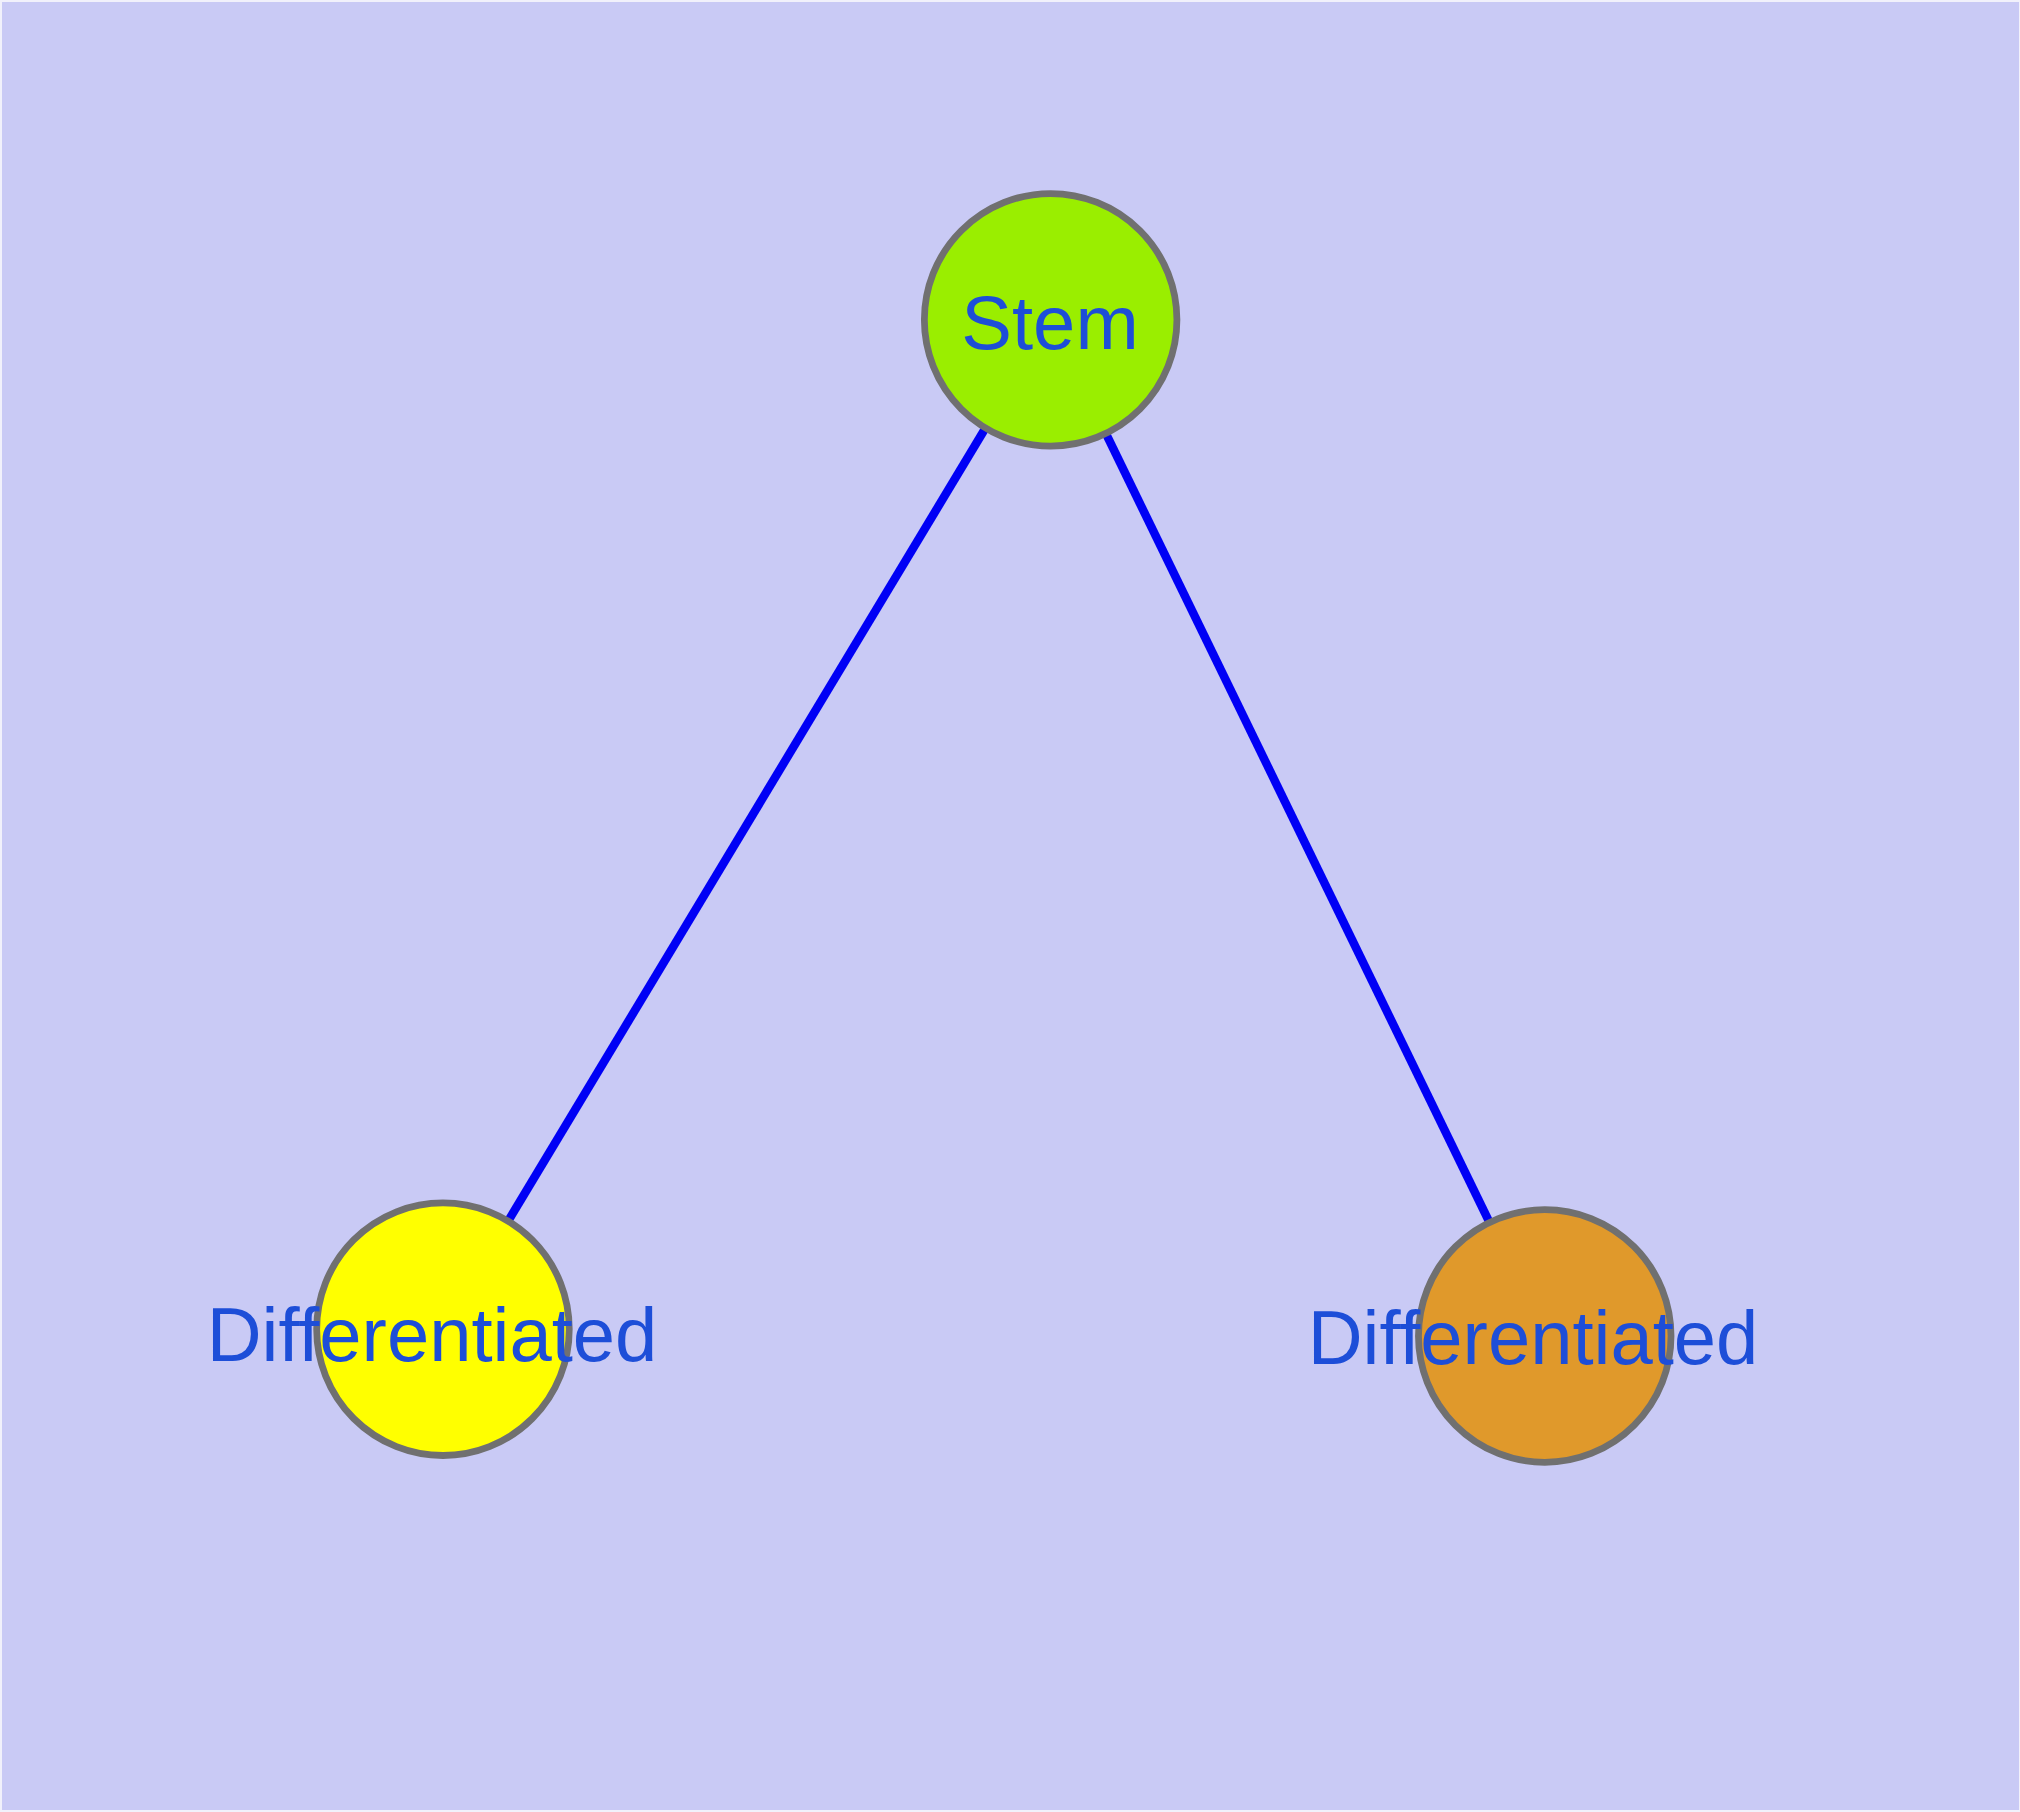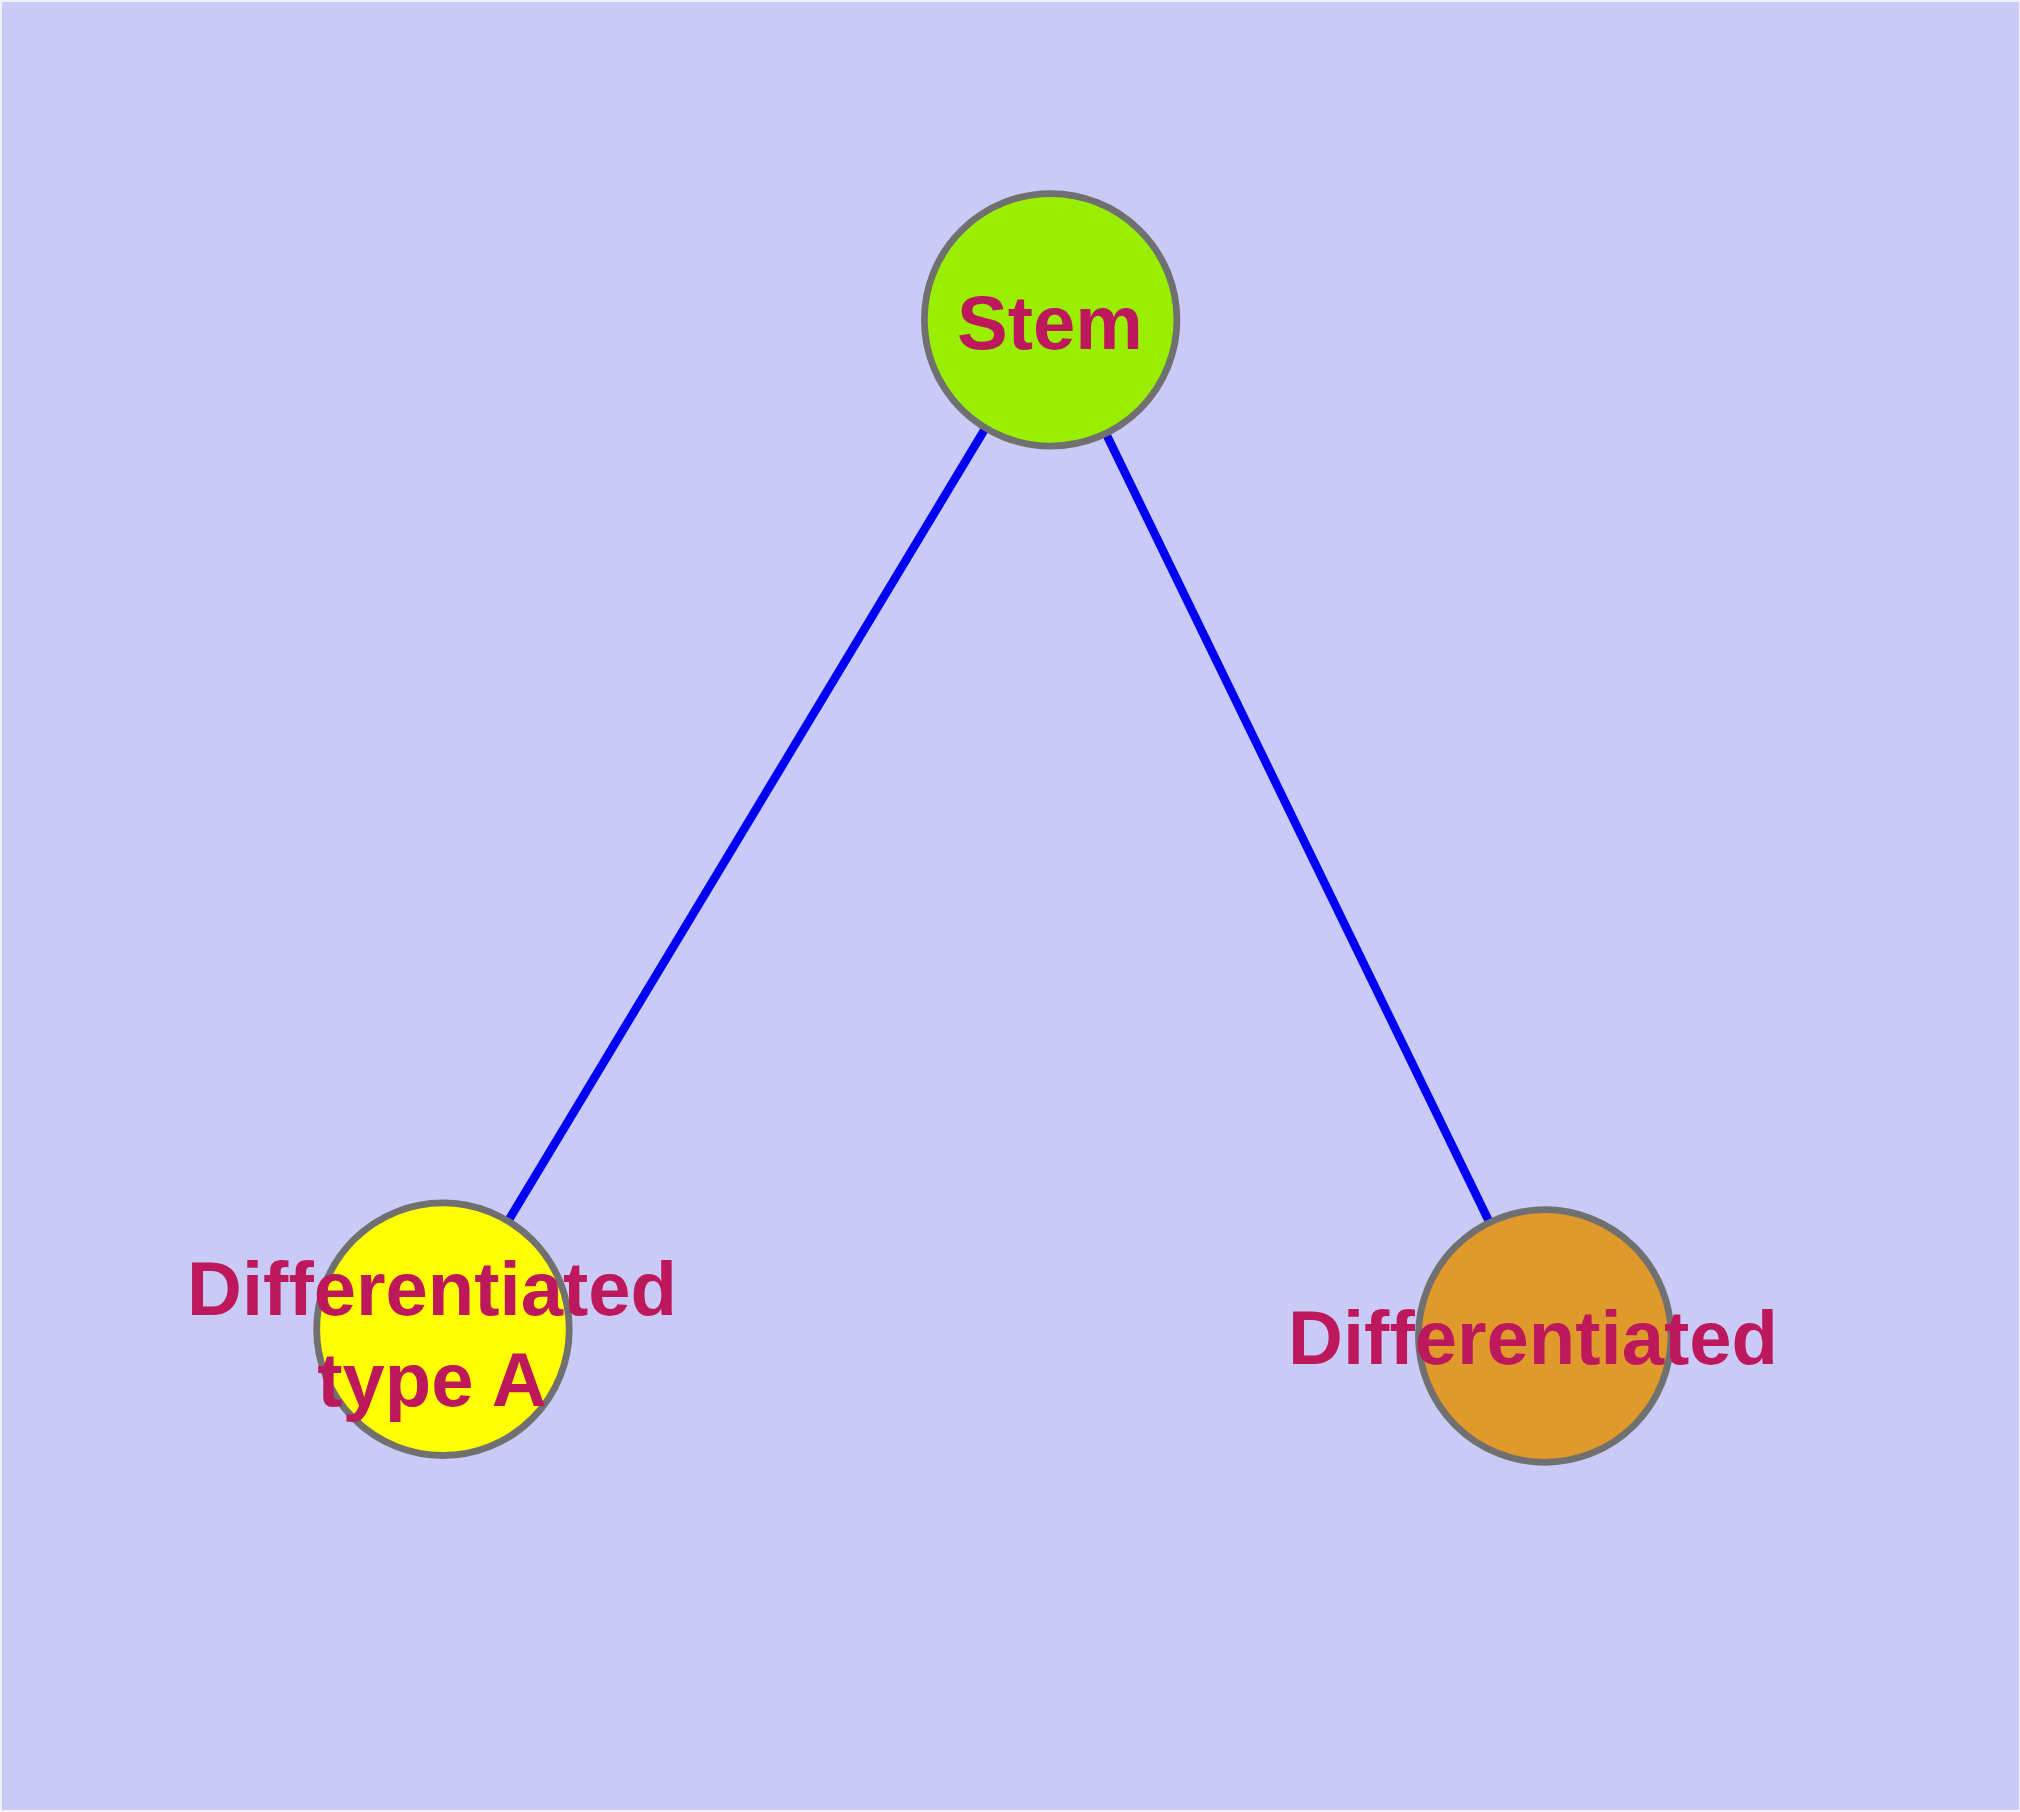--- a/index.html
+++ b/index.html
@@ -22,22 +22,22 @@
     left: 0;
     top: 0;
     width: 2021px;
     height: 1812px;
     display: block;
   }
   .node-label {
     position: absolute;
     transform: translate(-50%, -50%);
     text-align: center;
-    color: #be185d;
-    font-weight: bold;
+    color: #1d4ed8;
+    font-weight: normal;
     font-size: 76px;
     line-height: 91px;
     white-space: nowrap;
     letter-spacing: 0px;
   }
   .node-label span { display: block; }
   .label-stem   { left: 1048px; top: 320px; }
   .label-type-a { left: 430px;  top: 1332px; }
   .label-type-b { left: 1531px; top: 1335px; }
 </style>
@@ -55,21 +55,20 @@
     <circle cx="520" cy="1566" r="149" stroke-width="8" stroke="#707070" fill="#ffff00"></circle>
     <circle cx="1820" cy="1574" r="149" stroke-width="8" stroke="#707070" fill="#e0992b"></circle>
   </svg>
 
   <div class="node-label label-stem">
     <span>Stem</span>
   </div>
 
   <div class="node-label label-type-a">
     <span>Differentiated</span>
-    <span>type A</span>
   </div>
 
   <div class="node-label label-type-b">
     <span>Differentiated</span>
   </div>
 
 </div>
 
 
 </body></html>

